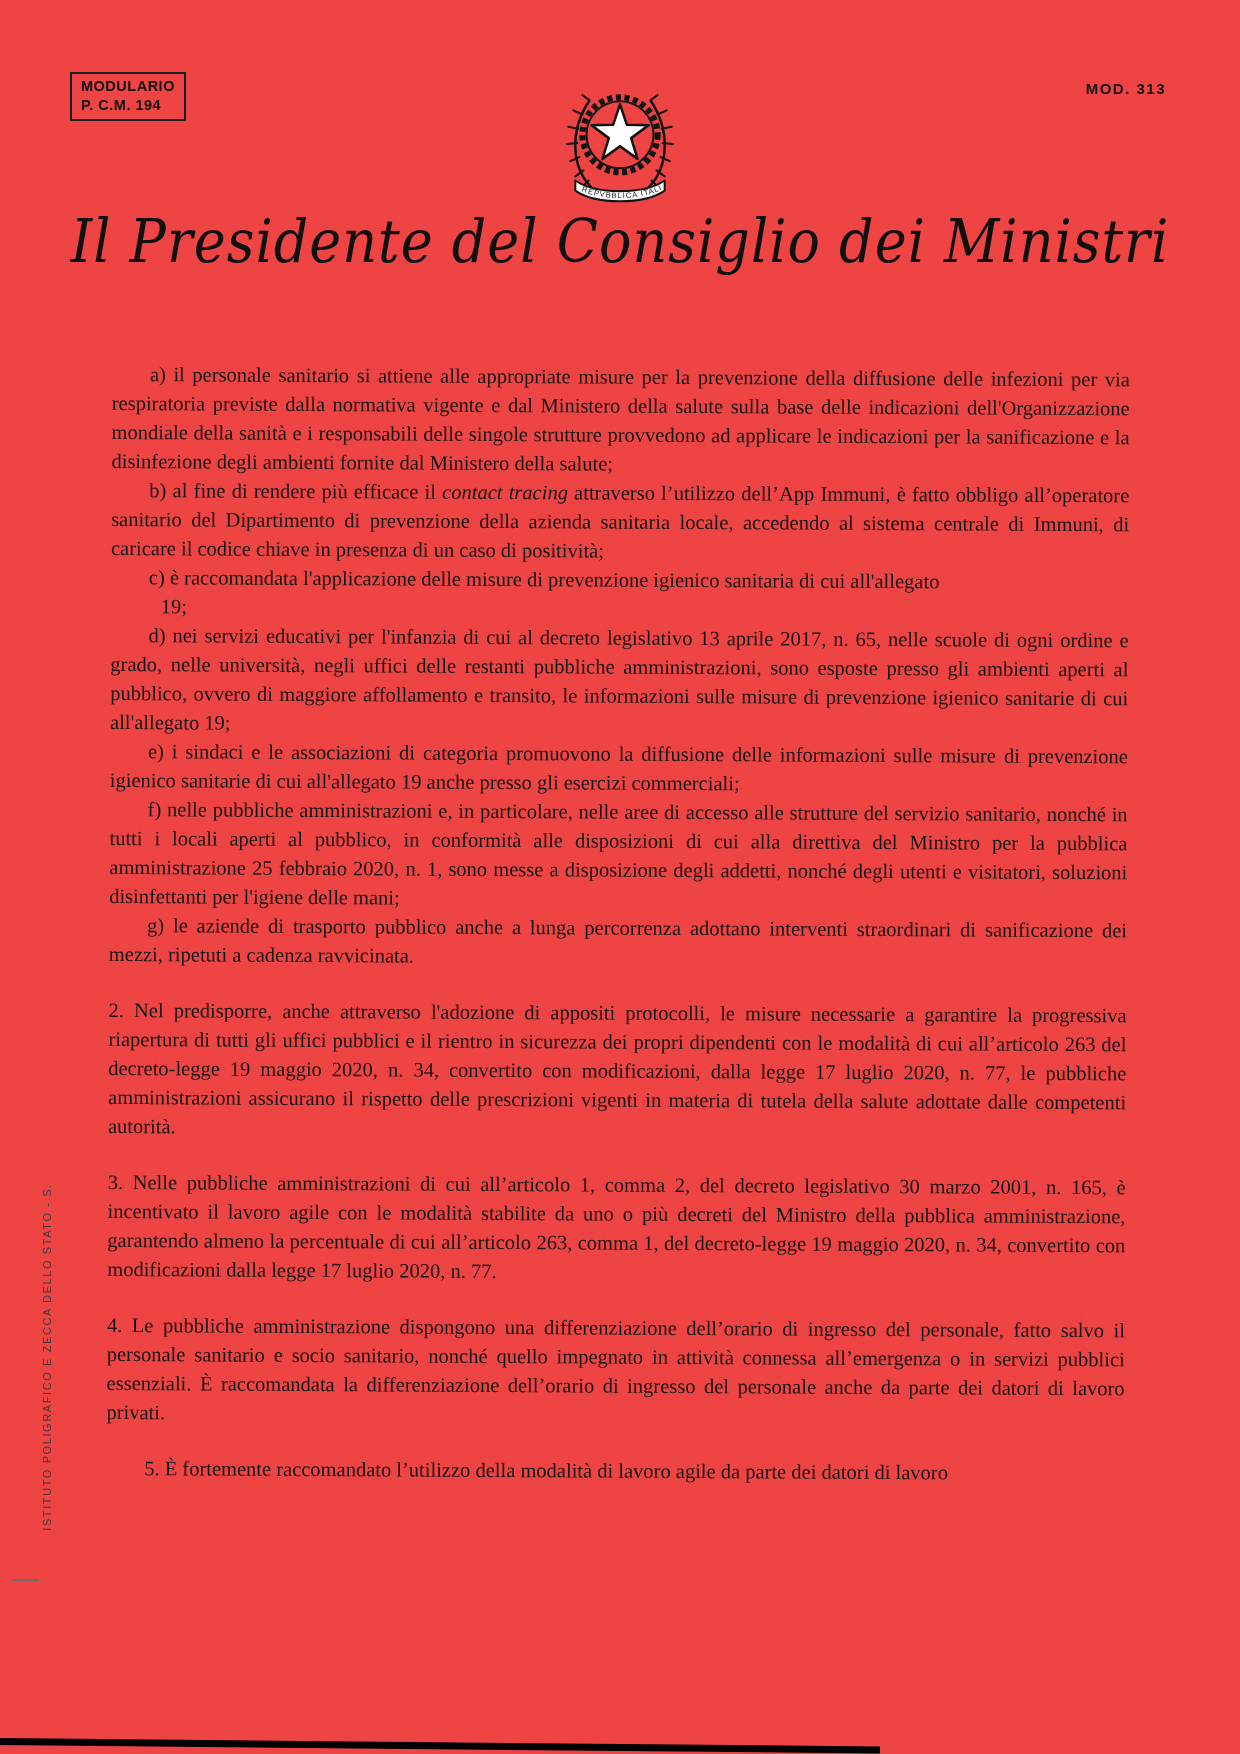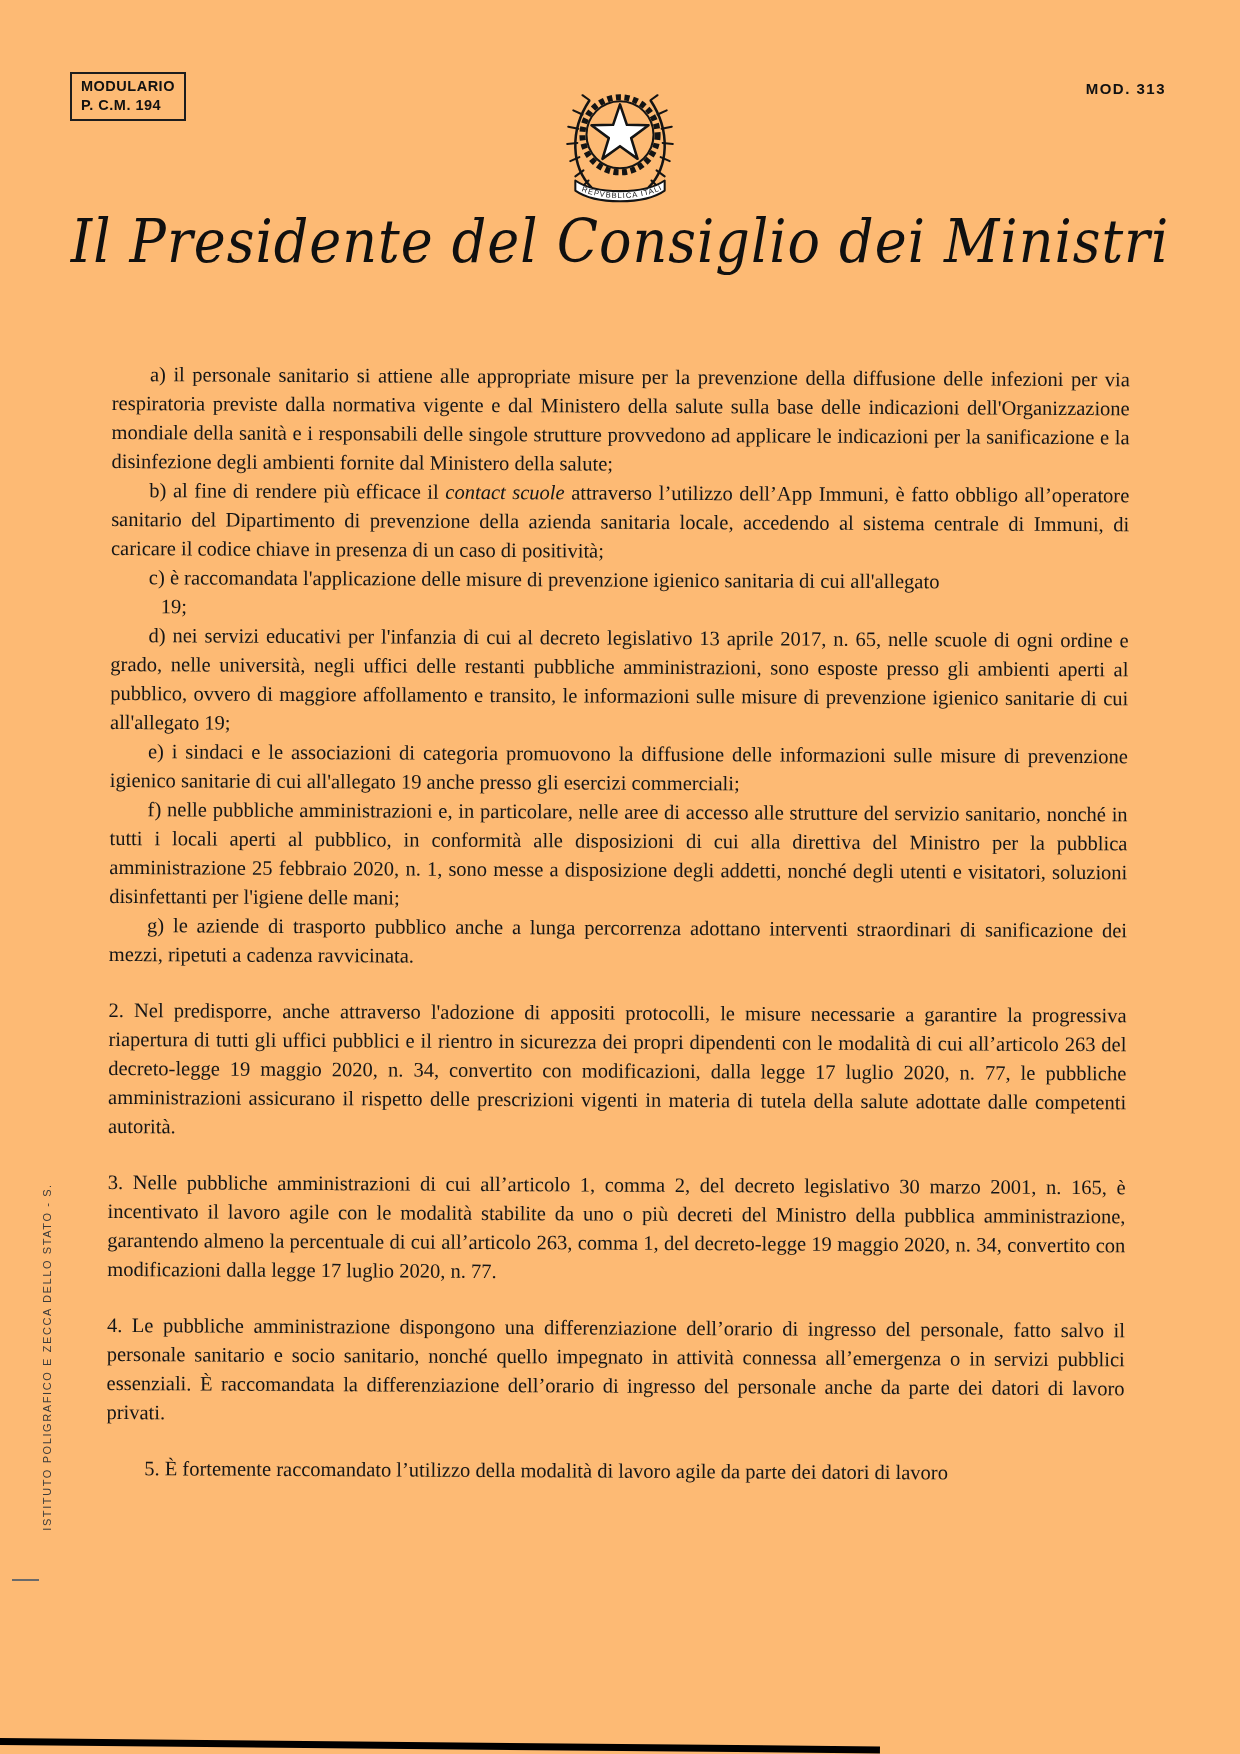--- a/index.html
+++ b/index.html
@@ -1,20 +1,20 @@
 <!DOCTYPE html>
 <html><head>
 <meta charset="utf-8">
 <style>
   html,body { margin:0; padding:0; background:#e8e8e8; }
   .page {
     position:relative;
     width:1240px; height:1754px;
     margin:0 auto;
-    background:#fdba74;
+    background:#ef4444;
     font-family:"Liberation Serif", serif;
     color:#161616;
     overflow:hidden;
   }
 
   
   .modulario {
     position:absolute; left:70px; top:72px;
     border:2px solid #1d1d1d;
     padding:3px 9px 4px 9px;
@@ -112,21 +112,21 @@
       <text font-size="7.5" font-family="Liberation Sans, sans-serif" letter-spacing="1" fill="#141414">
         <textPath href="#ribbonPath" startOffset="4%">REPVBBLICA ITALIANA</textPath>
       </text>
     </svg>
   </div>
 
   <div class="script-title">Il Presidente del Consiglio dei Ministri</div>
 
   <div class="content">
     <p class="li">a) il personale sanitario si attiene alle appropriate misure per la prevenzione della diffusione delle infezioni per via respiratoria previste dalla normativa vigente e dal Ministero della salute sulla base delle indicazioni dell'Organizzazione mondiale della sanità e i responsabili delle singole strutture provvedono ad applicare le indicazioni per la sanificazione e la disinfezione degli ambienti fornite dal Ministero della salute;</p>
-    <p class="li"><span>b) al fine di rendere più efficace il </span><em>contact scuole</em><span> attraverso l’utilizzo dell’App Immuni, è fatto obbligo all’operatore sanitario del Dipartimento di prevenzione della azienda sanitaria locale, accedendo al sistema centrale di Immuni, di caricare il codice chiave in presenza di un caso di positività;</span></p>
+    <p class="li"><span>b) al fine di rendere più efficace il </span><em>contact tracing</em><span> attraverso l’utilizzo dell’App Immuni, è fatto obbligo all’operatore sanitario del Dipartimento di prevenzione della azienda sanitaria locale, accedendo al sistema centrale di Immuni, di caricare il codice chiave in presenza di un caso di positività;</span></p>
     <p class="li hang"><span>c) è raccomandata l'applicazione delle misure di prevenzione igienico sanitaria di cui all'allegato</span><span class="cont">19;</span></p>
     <p class="li">d) nei servizi educativi per l'infanzia di cui al decreto legislativo 13 aprile 2017, n. 65, nelle scuole di ogni ordine e grado, nelle università, negli uffici delle restanti pubbliche amministrazioni, sono esposte presso gli ambienti aperti al pubblico, ovvero di maggiore affollamento e transito, le informazioni sulle misure di prevenzione igienico sanitarie di cui all'allegato 19;</p>
     <p class="li">e) i sindaci e le associazioni di categoria promuovono la diffusione delle informazioni sulle misure di prevenzione igienico sanitarie di cui all'allegato 19 anche presso gli esercizi commerciali;</p>
     <p class="li">f) nelle pubbliche amministrazioni e, in particolare, nelle aree di accesso alle strutture del servizio sanitario, nonché in tutti i locali aperti al pubblico, in conformità alle disposizioni di cui alla direttiva del Ministro per la pubblica amministrazione 25 febbraio 2020, n. 1, sono messe a disposizione degli addetti, nonché degli utenti e visitatori, soluzioni disinfettanti per l'igiene delle mani;</p>
     <p class="li">g) le aziende di trasporto pubblico anche a lunga percorrenza adottano interventi straordinari di sanificazione dei mezzi, ripetuti a cadenza ravvicinata.</p>
     <p class="ni">2. Nel predisporre, anche attraverso l'adozione di appositi protocolli, le misure necessarie a garantire la progressiva riapertura di tutti gli uffici pubblici e il rientro in sicurezza dei propri dipendenti con le modalità di cui all’articolo 263 del decreto-legge 19 maggio 2020, n. 34, convertito con modificazioni, dalla legge 17 luglio 2020, n. 77, le pubbliche amministrazioni assicurano il rispetto delle prescrizioni vigenti in materia di tutela della salute adottate dalle competenti autorità.</p>
     <p class="ni">3. Nelle pubbliche amministrazioni di cui all’articolo 1, comma 2, del decreto legislativo 30 marzo 2001, n. 165, è incentivato il lavoro agile con le modalità stabilite da uno o più decreti del Ministro della pubblica amministrazione, garantendo almeno la percentuale di cui all’articolo 263, comma 1, del decreto-legge 19 maggio 2020, n. 34, convertito con modificazioni dalla legge 17 luglio 2020, n. 77.</p>
     <p class="ni">4. Le pubbliche amministrazione dispongono una differenziazione dell’orario di ingresso del personale, fatto salvo il personale sanitario e socio sanitario, nonché quello impegnato in attività connessa all’emergenza o in servizi pubblici essenziali. È raccomandata la differenziazione dell’orario di ingresso del personale anche da parte dei datori di lavoro privati.</p>
     <p class="ni first-indent">5. È fortemente raccomandato l’utilizzo della modalità di lavoro agile da parte dei datori di lavoro</p>
   </div>

